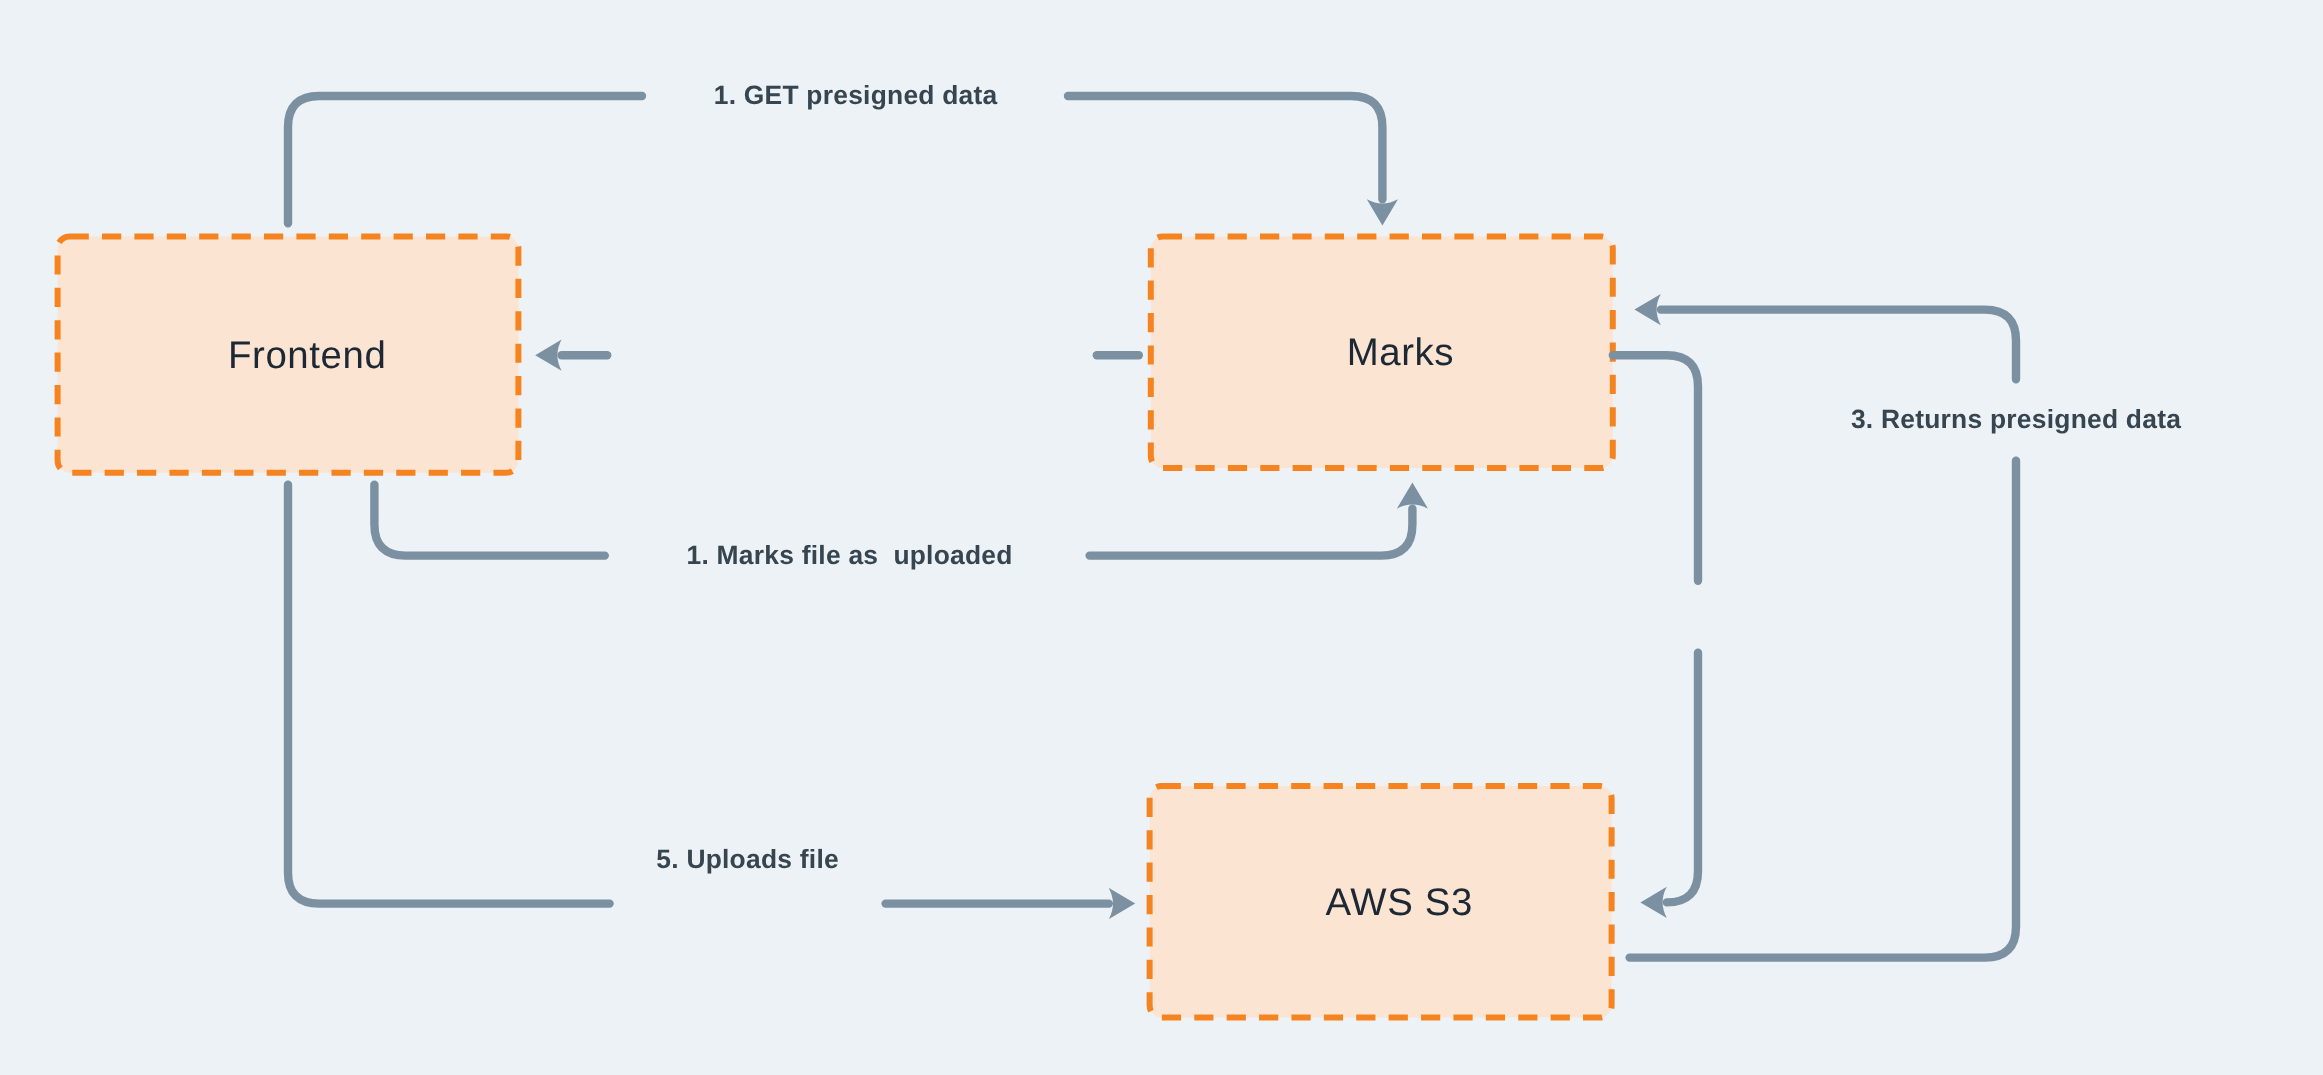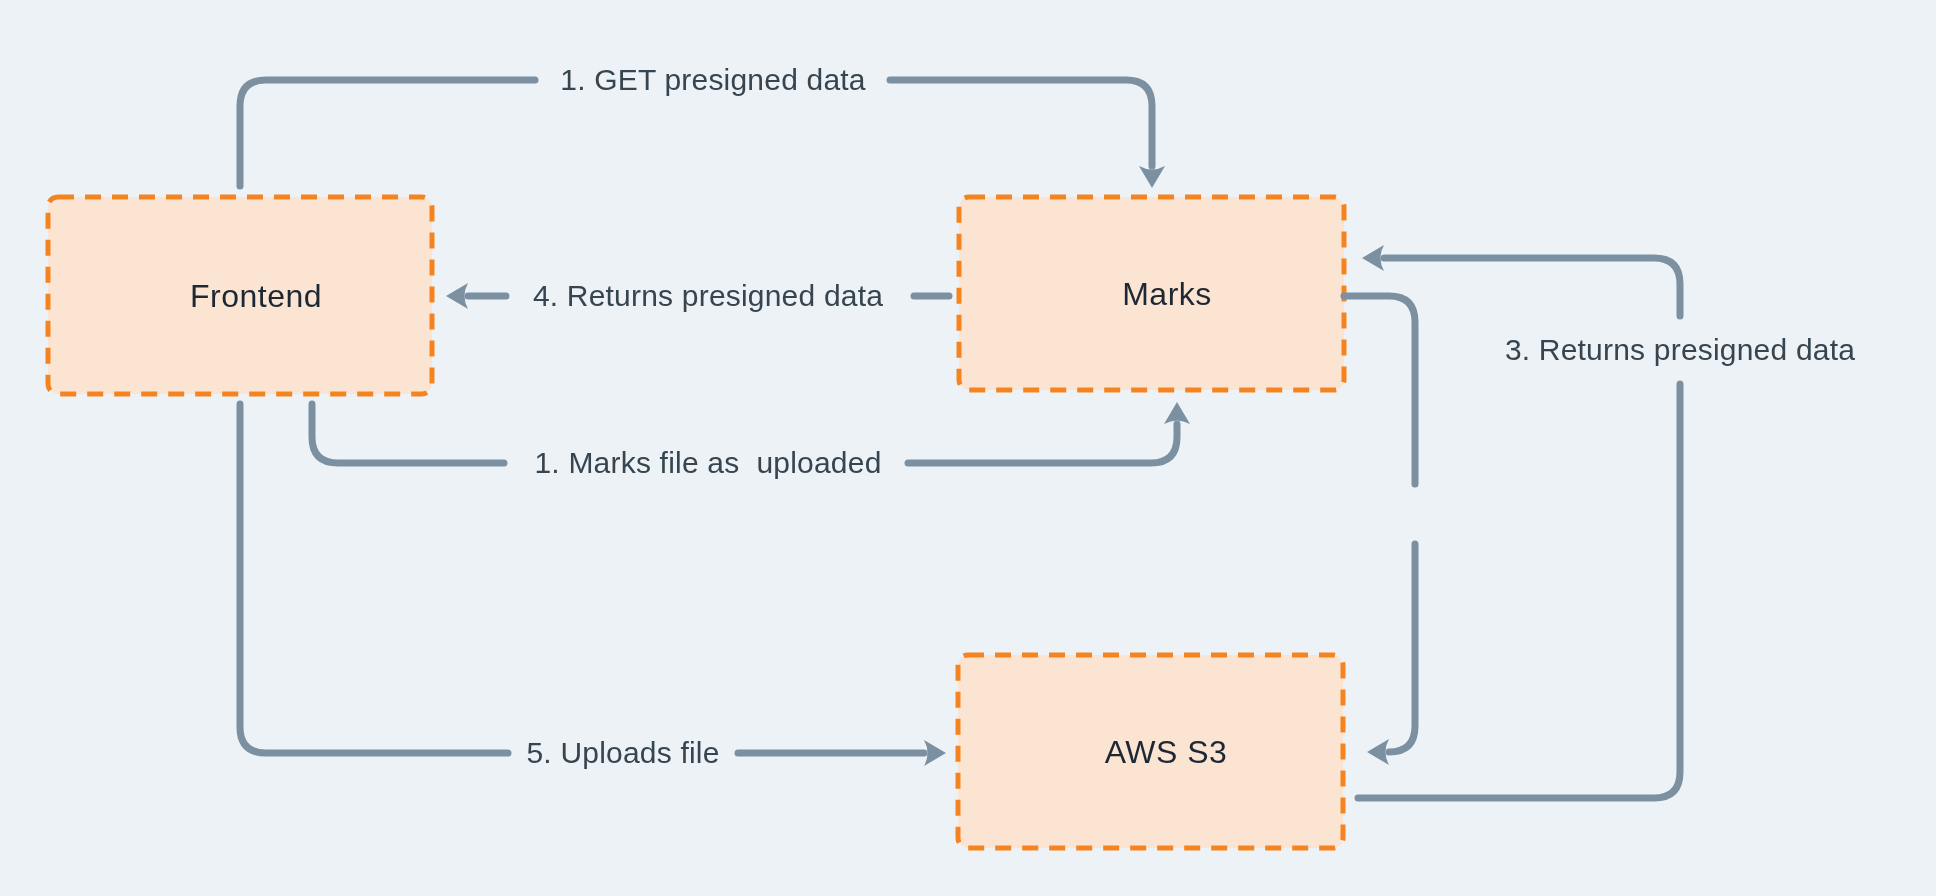--- a/index.html
+++ b/index.html
@@ -38,22 +38,22 @@
     font-size: 32px;
     font-weight: 400;
     color: #1d2835;
     letter-spacing: 0.5px;
     white-space: pre;
     margin-left: 16px;
   }
   .edge-label {
     position: absolute;
     transform: translate(-50%, -50%);
-    font-size: 30px;
-    font-weight: 400;
+    font-size: 22px;
+    font-weight: 700;
     color: #36454f;
     background: #edf2f6;
     padding: 2px 10px;
     letter-spacing: 0.2px;
     white-space: pre;
     line-height: 40px;
   }
 </style>
 </head>
 <body>
@@ -89,17 +89,16 @@
     <path class="edge" d="M 1358 798 L 1654 798 Q 1680 798 1680 772 L 1680 384"></path>
     <path class="edge" d="M 1680 316 L 1680 284 Q 1680 258 1654 258 L 1384 258" marker-end="url(#arrowhead)"></path>
   </svg>
 
   <div class="node-label" style="left:240px; top:296px;">Frontend</div>
   <div class="node-label" style="left:1151px; top:294px;">Marks</div>
   <div class="node-label" style="left:1150px; top:752px;">AWS S3</div>
 
   <div class="edge-label" style="left:713px; top:80px;">1. GET presigned data</div>
   <div class="edge-label" style="left:1680px; top:350px;">3. Returns presigned data</div>
-  <div class="edge-label" style="left:708px; top:296px;">4. Returns presigned data</div>
-  <div class="edge-label" style="left:623px; top:753px;">5. Uploads file</div>
+  <div class="edge-label" style="left:623px; top:716px;">5. Uploads file</div>
   <div class="edge-label" style="left:708px; top:463px;">1. Marks file as  uploaded</div>
 
 </div>
 
 </body></html>

